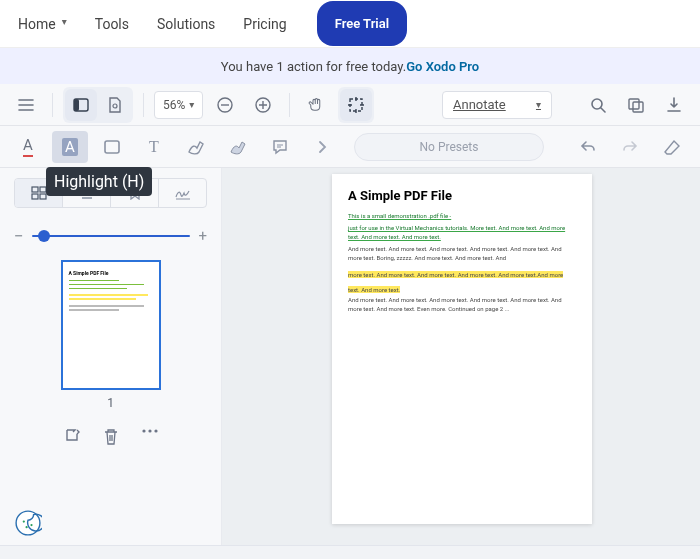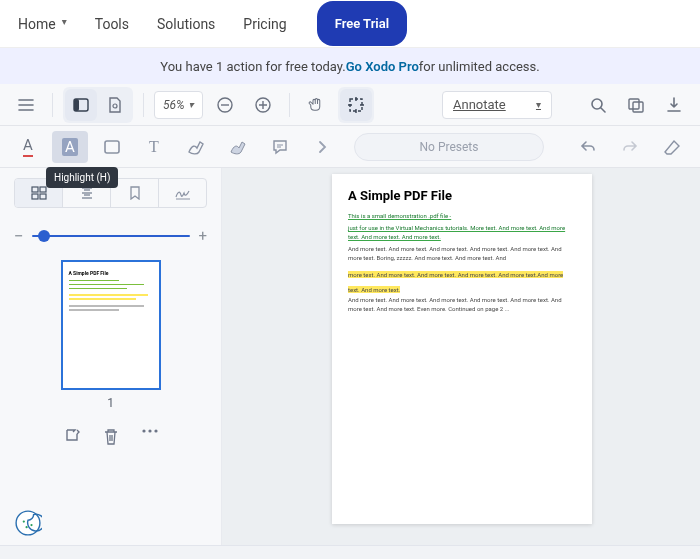--- a/index.html
+++ b/index.html
@@ -12,30 +12,30 @@
 .nav-items { display: flex; align-items: center; gap: 28px; color: #444; font-size: 14px; }
 .nav-item { display: flex; align-items: flex-start; gap: 6px; cursor: pointer; }
 .chev { font-size: 10px; color: #666; }
 .btn-trial { background: #1f3bb3; color: #fff; border-radius: 16px; padding: 15px 18px; font-size: 13px; font-weight: 600; margin-left: 30px; cursor: pointer; }
 .banner { background: #eef0ff; height: 36px; display: flex; align-items: center; justify-content: center; font-size: 13px; color: #444; }
 .banner a { color: #0369a1; font-weight: 600; text-decoration: none; }
 .toolbar { height: 42px; background: #f7f8fa; border-bottom: 1px solid #e3e5ea; display: flex; align-items: center; padding: 0 10px; gap: 6px; }
 .tb-btn { width: 32px; height: 32px; border-radius: 6px; display: flex; align-items: center; justify-content: center; color: #5c6470; cursor: pointer; }
 .tb-btn.sel { background: #e5e9f2; color: #2b3a67; }
 .tb-sep { width: 1px; height: 24px; background: #e0e3ea; margin: 0 4px; }
-.zoom { display: flex; align-items: center; gap: 4px; padding: 0 8px; height: 28px; border: 1px solid #dcdfe6; border-radius: 4px; color: #555; font-size: 12px; background:#fff; cursor:pointer;font-style:italic;}
+.zoom { display: flex; align-items: center; gap: 4px; padding: 0 8px; height: 28px; border: 1px solid #dcdfe6; border-radius: 4px; color: #555; font-size: 12px; background:#fff; cursor:pointer;}
 .group { display: flex; align-items: center; gap: 2px; background:#eceff5; border-radius:6px; padding:2px;}
 .ann-dd { display: flex; align-items: center; gap: 8px; padding: 0 10px; height: 28px; border: 1px solid #dcdfe6; border-radius: 4px; color: #555; font-size: 13px; background:#fff; cursor:pointer; min-width:110px; justify-content:space-between;text-decoration:underline;}
 .flex-sp { flex: 1; }
 .toolbar2 { height: 42px; background: #f7f8fa; border-bottom: 1px solid #e3e5ea; display: flex; align-items: center; padding: 0 10px; gap: 6px; }
 .tool-btn { width: 36px; height: 32px; border-radius: 4px; display: flex; align-items: center; justify-content: center; color: #7a8294; cursor: pointer; position: relative; }
 .tool-btn.active { background: #d7dce7; color: #3a4a6b; }
 .underline-a { border-bottom: 2px solid #d84a4a; padding-bottom: 1px; }
 .preset { flex: 0 0 190px; height: 28px; border: 1px solid #e2e5ec; background: #f1f3f7; border-radius: 14px; display: flex; align-items: center; justify-content: center; color: #9aa0ad; font-size: 12px; }
-.tooltip { position: absolute; top: 36px; left: -6px; background: #2f3640; color: #fff; font-size: 10px; padding: 5px 8px; border-radius: 4px; white-space: nowrap; }
+.tooltip { position: absolute; top: 36px; left: -6px; background: #2f3640; color: #fff; font-size: 16px; padding: 5px 8px; border-radius: 4px; white-space: nowrap; }
 .main { display: flex; height: calc(559px - 48px - 36px - 42px - 42px - 14px); }
 .side { width: 222px; background: #f7f8fa; border-right: 1px solid #e8eaef; padding: 10px 14px 0; display:flex; flex-direction:column; }
 .side-tabs { display: flex; border: 1px solid #dcdfe6; border-radius: 4px; overflow: hidden; }
 .side-tab { flex: 1; height: 28px; display: flex; align-items: center; justify-content: center; color: #7a8294; cursor: pointer; border-right: 1px solid #dcdfe6; }
 .side-tab:last-child { border-right: none; }
 .side-tab.active { background: #eceff5; color: #3a4a6b; }
 .slider-row { display: flex; align-items: center; gap: 8px; margin: 18px 0 14px; color: #8a9099; }
 .slider { flex: 1; height: 2px; background: #2b5fcf; position: relative; border-radius: 2px; }
 .slider::after { content:''; position:absolute; left:6px; top:-5px; width:12px; height:12px; border-radius:50%; background:#2b5fcf; }
 .thumb-wrap { display:flex; flex-direction:column; align-items:center; }
@@ -69,21 +69,20 @@
     <div class="nav-item">Tools</div>
     <div class="nav-item">Solutions</div>
     <div class="nav-item">Pricing</div>
   </div>
   <div class="btn-trial">Free Trial</div>
 </div>
 
 <div class="banner">
   <span>You have 1 action for free today. </span>
   <a href="#">Go Xodo Pro</a>
-  <span> for unlimited access.</span>
 </div>
 
 <div class="toolbar">
   <div class="tb-btn">
     <svg width="18" height="18" viewBox="0 0 18 18">
         <path d="M2 4h14M2 9h14M2 14h14" stroke="#6b7280" stroke-width="1.6" stroke-linecap="round"></path>
       </svg>
   </div>
   <div class="tb-sep"></div>
   <div class="group">

